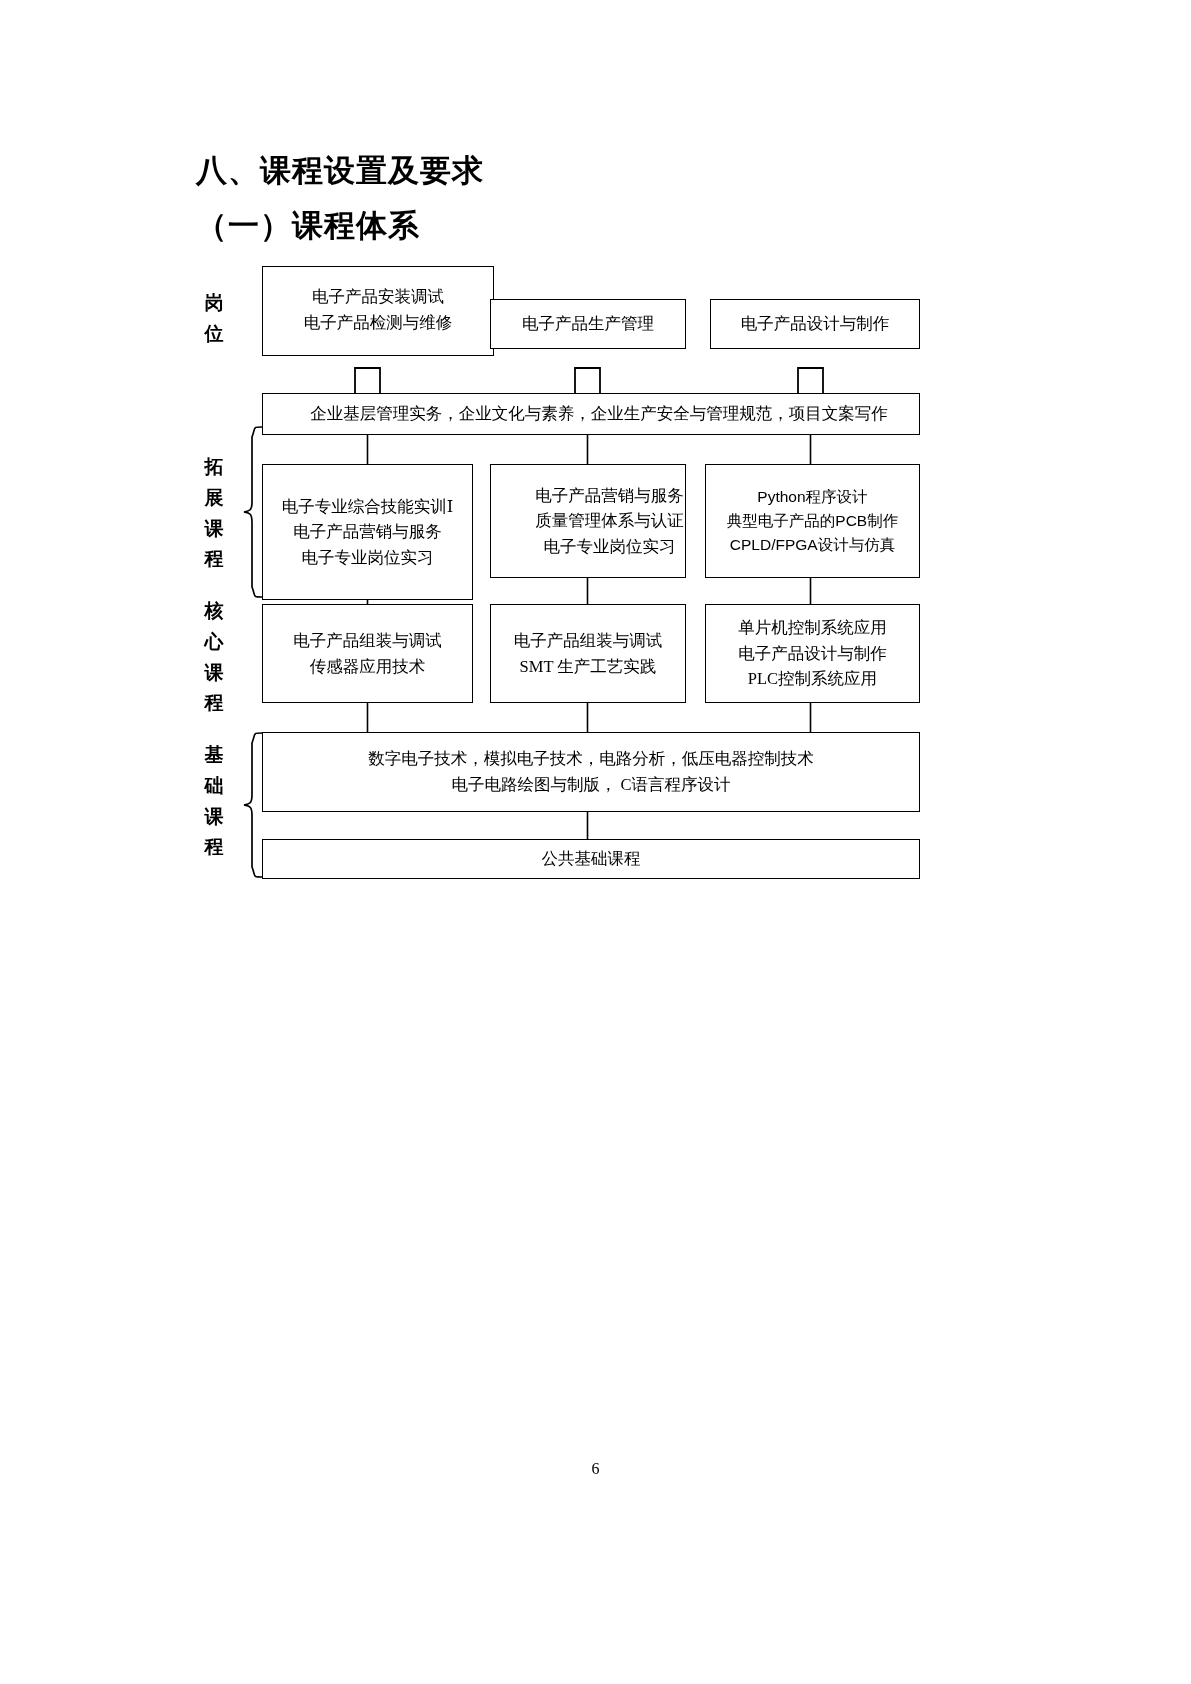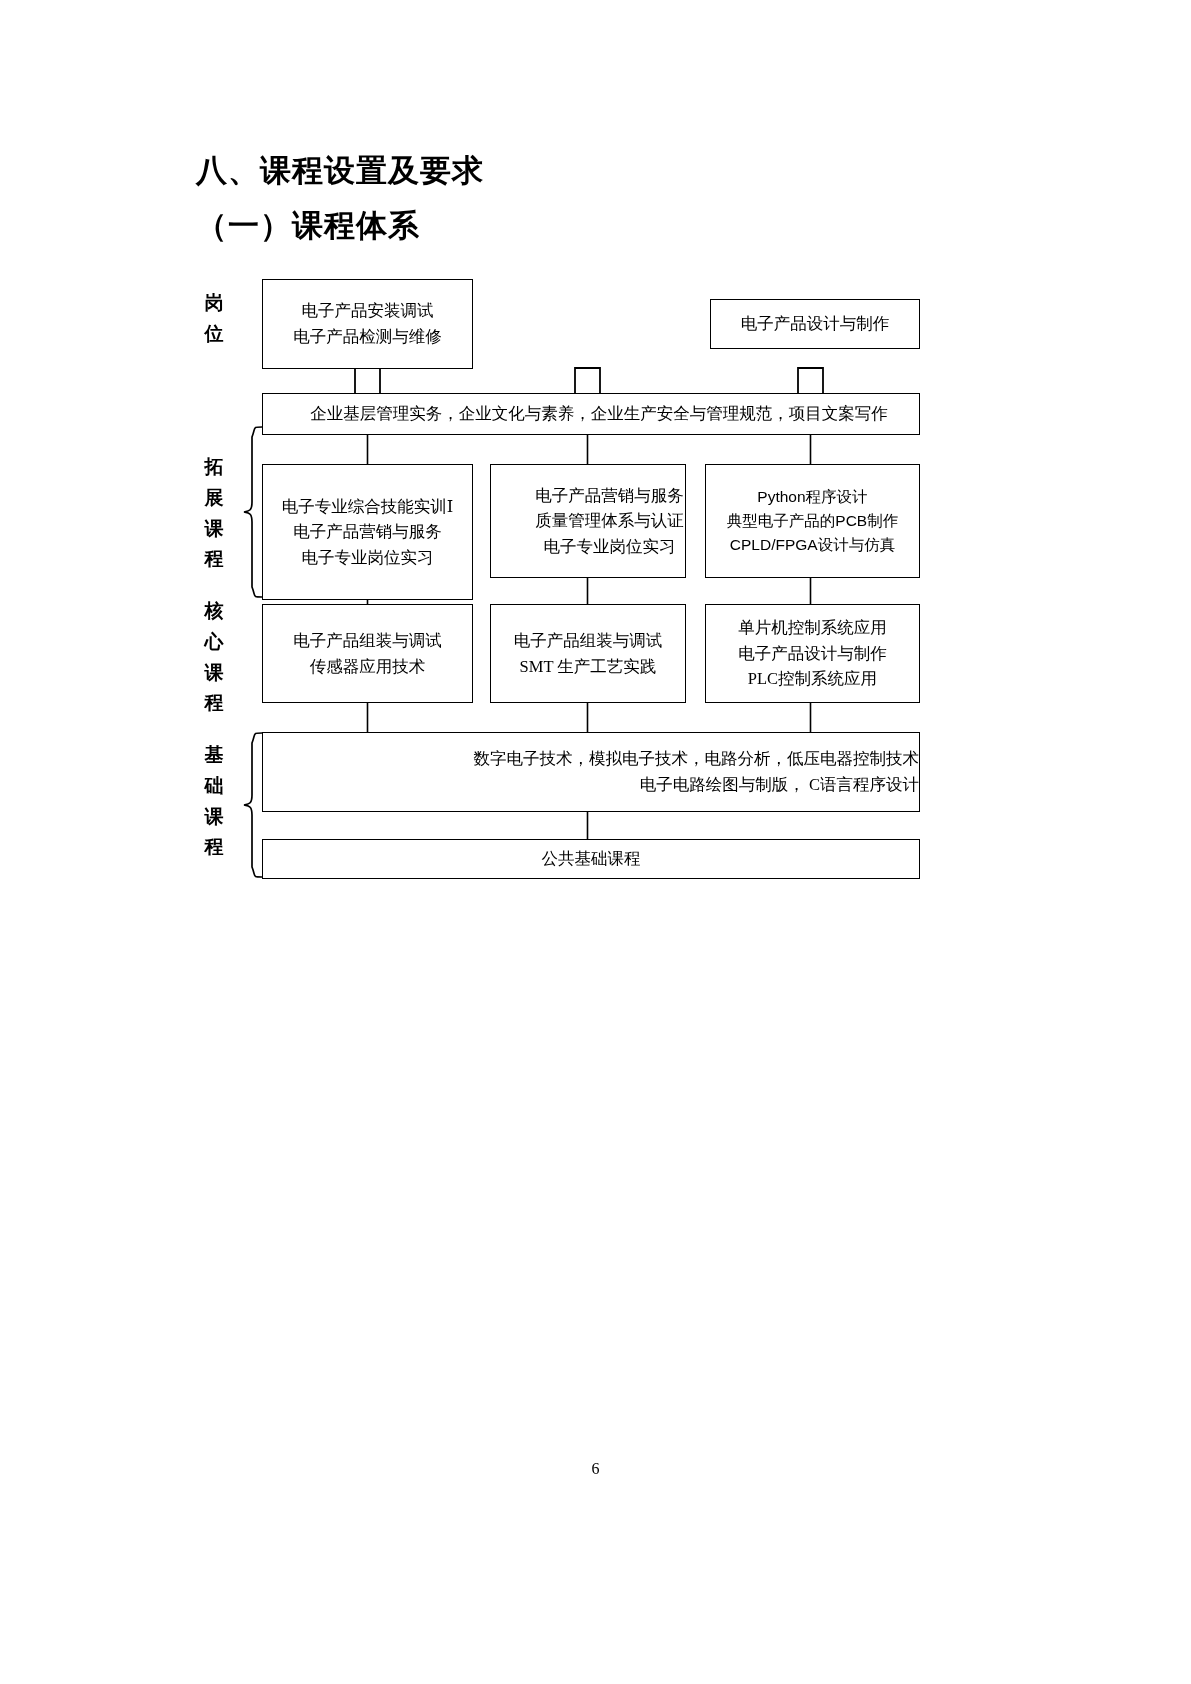--- a/index.html
+++ b/index.html
@@ -157,25 +157,28 @@
 
   <div class="vlabel" style="left:200px; top:740px;">
     <span class="ch">
         <span class="ch">基</span>
         <span class="ch">础</span>
         <span class="ch">课</span>
         <span class="ch">程</span>
       </span>
   </div>
 
-  <div class="box" style="left:262px; top:279px; width:211px; height:90px;">
+  <div class="box" style="left:262px; top:266px; width:232px; height:90px;font-family:Liberation Mono, monospace;">
     <span class="ln">电子产品安装调试</span>
     <span class="ln">电子产品检测与维修</span>
   </div>
 
+  <div class="box" style="left:490px; top:299px; width:196px; height:50px;">
+    <span class="ln">电子产品生产管理</span>
+  </div>
 
   <div class="box" style="left:710px; top:299px; width:210px; height:50px;">
     <span class="ln">电子产品设计与制作</span>
   </div>
 
   <div class="box" style="left:262px; top:393px; width:658px; height:42px;padding-left:16px;">
     <span class="ln">企业基层管理实务，企业文化与素养，企业生产安全与管理规范，项目文案写作</span>
   </div>
 
   <div class="box" style="left:262px; top:464px; width:211px; height:136px;">
@@ -205,21 +208,21 @@
     <span class="ln">电子产品组装与调试</span>
     <span class="ln">SMT 生产工艺实践</span>
   </div>
 
   <div class="box" style="left:705px; top:604px; width:215px; height:99px;justify-content:center;">
     <span class="ln">单片机控制系统应用</span>
     <span class="ln">电子产品设计与制作</span>
     <span class="ln">PLC控制系统应用</span>
   </div>
 
-  <div class="box" style="left:262px; top:732px; width:658px; height:80px;align-items:flex-end;">
+  <div class="box" style="left:262px; top:732px; width:658px; height:80px;">
     <span class="ln">数字电子技术，模拟电子技术，电路分析，低压电器控制技术</span>
     <span class="ln">电子电路绘图与制版，  C语言程序设计</span>
   </div>
 
   <div class="box" style="left:262px; top:839px; width:658px; height:40px;">
     <span class="ln">公共基础课程</span>
   </div>
 
   <div id="pageno">6</div>
 

